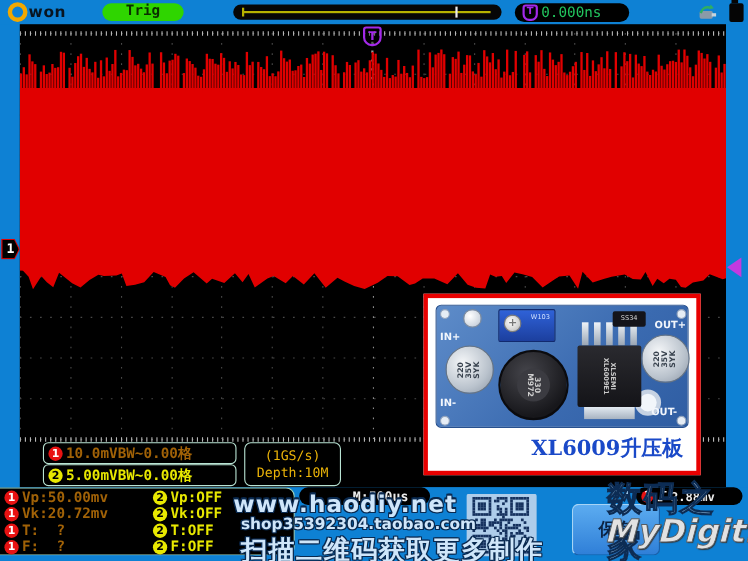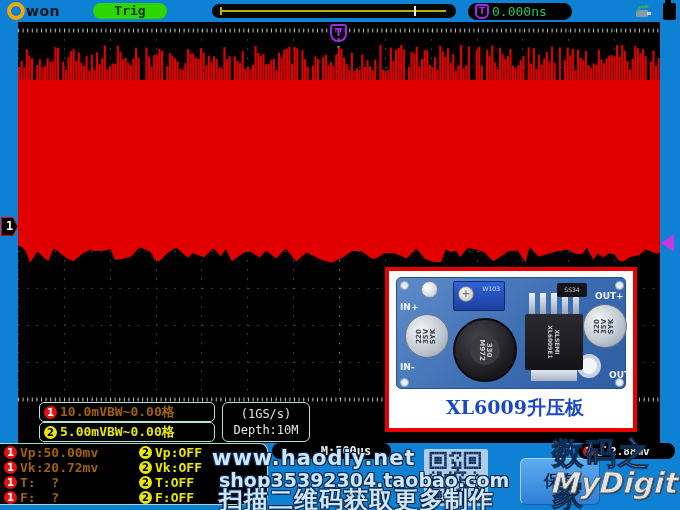--- a/index.html
+++ b/index.html
@@ -42,21 +42,21 @@
 
   
   .chinfo{position:absolute;width:176px;height:20px;background:#000;border:1px solid #b9e4d4;
           border-radius:5px;display:flex;align-items:center;gap:3px;padding:0 4px;box-sizing:border-box;
           font:bold 13px "DejaVu Sans Mono",monospace;white-space:pre;}
   .badge{display:inline-block;width:13px;height:13px;border-radius:50%;text-align:center;
          font:bold 10px "DejaVu Sans",sans-serif;line-height:13px;flex:none;}
   .b1{background:#e81212;color:#fff;}
   .b2{background:#e8e800;color:#000;}
   .acqbox{position:absolute;left:204px;top:380px;width:88px;height:40px;background:#000;
-          border:1px solid #b9e4d4;border-radius:6px;color:#e5e5e5;font:12px "DejaVu Sans Mono",monospace;
+          border:1px solid #b9e4d4;border-radius:6px;color:#eab308;font:12px "DejaVu Sans Mono",monospace;
           text-align:center;padding-top:3px;box-sizing:border-box;line-height:16px;}
 
   
   .inset{position:absolute;left:385px;top:267px;width:252px;height:165px;background:#fff;
          border:4px solid #e80000;box-sizing:border-box;z-index:5;}
   .pcb{position:absolute;left:7px;top:6px;width:230px;height:112px;border-radius:5px;
        background:linear-gradient(135deg,#5e8cc9,#3a6ab0 60%,#2f5da2);border:1px solid #27508e;box-sizing:border-box;}
   .pcb-hole{position:absolute;width:7px;height:7px;border-radius:50%;background:#e6edf5;border:1px solid #93a4bd;}
   .mount-sm{position:absolute;left:24px;top:3px;width:15px;height:15px;border-radius:50%;
             background:radial-gradient(circle at 35% 35%,#fff,#b9c4d2);border:1px solid #7e8c9e;}
@@ -84,21 +84,21 @@
       background:linear-gradient(#2a2a2f,#141418);display:flex;align-items:center;justify-content:center;}
   .ic span{transform:rotate(90deg);color:#c9c9c9;font:bold 6px "DejaVu Sans",sans-serif;
            white-space:pre-line;text-align:center;line-height:7px;}
   .ic-pins{position:absolute;left:132px;top:15px;width:50px;height:21px;display:flex;justify-content:space-between;}
   .ic-pins i{width:6px;background:linear-gradient(#eef3f8,#9aa6b4);}
   .ic-tab{position:absolute;left:134px;top:92px;width:46px;height:11px;
           background:linear-gradient(#e2e9f0,#a7b3c1);}
   .diode{position:absolute;left:160px;top:5px;width:30px;height:14px;background:#14141a;border-radius:2px;
          color:#d8d8d8;font:6px "DejaVu Sans",sans-serif;text-align:center;line-height:14px;}
   .pcb-lbl{position:absolute;color:#f2f6fc;font:bold 9px "DejaVu Sans",sans-serif;}
-  .inset-caption{position:absolute;left:0;right:12px;bottom:7px;text-align:center;color:#1a49c8;
+  .inset-caption{position:absolute;left:0;right:12px;bottom:7px;text-align:right;color:#1a49c8;
                  font:bold 19px "DejaVu Serif",serif;padding-left:20px;}
 
   
   .bottombar{position:absolute;left:0;top:443px;width:680px;height:67px;background:#0e81d4;}
   .meas-panel{position:absolute;left:0;top:0;width:268px;height:62px;background:#000;
               border:1px solid #a5dcc5;border-left:none;border-radius:0 8px 8px 0;box-sizing:border-box;}
   .mrow{position:absolute;display:flex;align-items:center;gap:3px;
         font:bold 13px "DejaVu Sans Mono",monospace;white-space:pre;}
   .mtext1{color:#a16207;} .mtext2{color:#e8e800;}
   .tb-pill{position:absolute;left:272px;top:0;width:90px;height:16px;background:#000;border-radius:8px;
@@ -121,21 +121,21 @@
             display:flex;align-items:center;gap:3px;padding:0 5px;box-sizing:border-box;}
   .trd-text{color:#ececec;font:bold 11px "DejaVu Sans Mono",monospace;}
   .badge-sm{display:inline-block;width:11px;height:11px;border-radius:50%;background:#e81212;color:#fff;
             font:bold 9px "DejaVu Sans",sans-serif;text-align:center;line-height:11px;flex:none;}
 
   
   .wm{position:absolute;font-weight:bold;color:#cfe6fa;pointer-events:none;z-index:9;
       text-shadow:-1px 0 #0a2a50,1px 0 #0a2a50,0 -1px #0a2a50,0 1px #0a2a50,
                   -1px -1px #0a2a50,1px 1px #0a2a50,1px -1px #0a2a50,-1px 1px #0a2a50;}
   .wm1{left:212px;top:446px;font-size:21px;letter-spacing:1px;}
-  .wm2{left:219px;top:469px;font-size:19px;}
+  .wm2{left:219px;top:469px;font-size:14px;}
   .wm3{left:219px;top:484px;font-size:24px;letter-spacing:1px;}
   .wm-cn{left:552px;top:433px;font-size:31px;letter-spacing:2px;color:rgba(200,222,244,.8);
          -webkit-text-stroke:1px #0c2c54;text-shadow:none;}
   .wm-en{left:552px;top:466px;font-size:29px;font-style:italic;color:#e2e2e2;
          -webkit-text-stroke:.8px #565e66;text-shadow:1px 1px 1px #333;transform:skewX(-4deg);}
 </style>
 </head>
 <body>
 
 <div class="stage">
@@ -454,21 +454,21 @@
     <div class="pcb">
       <div class="pcb-hole" style="left:3px;top:3px;"></div>
       <div class="pcb-hole" style="left:218px;top:3px;"></div>
       <div class="pcb-hole" style="left:3px;top:100px;"></div>
       <div class="pcb-hole" style="left:218px;top:100px;"></div>
       <div class="mount-sm"></div>
       <div class="mount-lg"></div>
       <span class="pcb-lbl" style="left:3px;top:24px;">IN+</span>
       <span class="pcb-lbl" style="left:3px;top:84px;">IN-</span>
       <span class="pcb-lbl" style="left:198px;top:13px;">OUT+</span>
-      <span class="pcb-lbl" style="left:212px;top:92px;">OUT-</span>
+      <span class="pcb-lbl" style="left:195px;top:92px;">OUT-</span>
       <div class="cap" style="left:8px;top:36px;">
         <span>220
 35V
 SYK</span>
       </div>
       <div class="trimmer">
         <span class="screw">+</span>
         <span class="trimmer-lbl">W103</span>
       </div>
       <div class="toroid">

